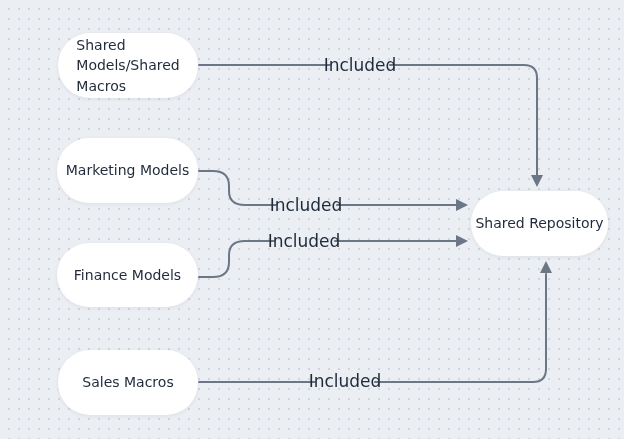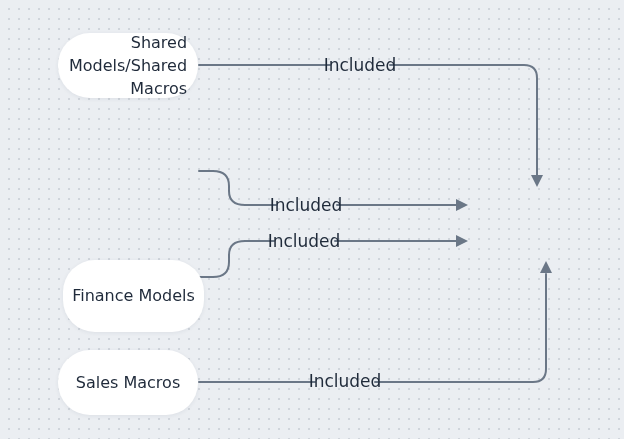--- a/index.html
+++ b/index.html
@@ -33,23 +33,23 @@
     fill: #6b7787;
     stroke: none;
   }
   .node {
     position: absolute;
     background: #ffffff;
     border-radius: 32px;
     display: flex;
     align-items: center;
     justify-content: center;
-    text-align: right;
+    text-align: left;
     color: #1f2a3a;
-    font-size: 16px;
+    font-size: 14px;
     line-height: 1.45;
     white-space: pre-line;
     box-shadow: 0 1px 4px rgba(30, 42, 66, 0.07);
   }
   .edge-label {
     position: absolute;
     transform: translate(-50%, -50%);
     color: #1f2a3a;
     font-size: 17px;
     white-space: nowrap;
@@ -86,29 +86,35 @@
       <polygon points="540,273 552,273 546,261"></polygon>
     </g>
   </svg>
 
   <div class="node" style="left:58px; top:33px; width:140px; height:65px;">
     <span>Shared
 Models/Shared
 Macros</span>
   </div>
 
+  <div class="node" style="left:57px; top:138px; width:141px; height:65px;">
+    <span>Marketing Models</span>
+  </div>
 
-  <div class="node" style="left:63px; top:243px; width:141px; height:72px;margin-top:17px;">
+  <div class="node" style="left:57px; top:243px; width:141px; height:64px;">
     <span>Finance Models</span>
   </div>
 
   <div class="node" style="left:58px; top:350px; width:140px; height:65px;">
     <span>Sales Macros</span>
   </div>
 
+  <div class="node" style="left:471px; top:191px; width:137px; height:65px;">
+    <span>Shared Repository</span>
+  </div>
 
   <div class="edge-label" style="left:360px; top:65px;">Included</div>
 
   <div class="edge-label" style="left:306px; top:205px;">Included</div>
 
   <div class="edge-label" style="left:304px; top:241px;">Included</div>
 
   <div class="edge-label" style="left:345px; top:381px;">Included</div>
 
 </div>

